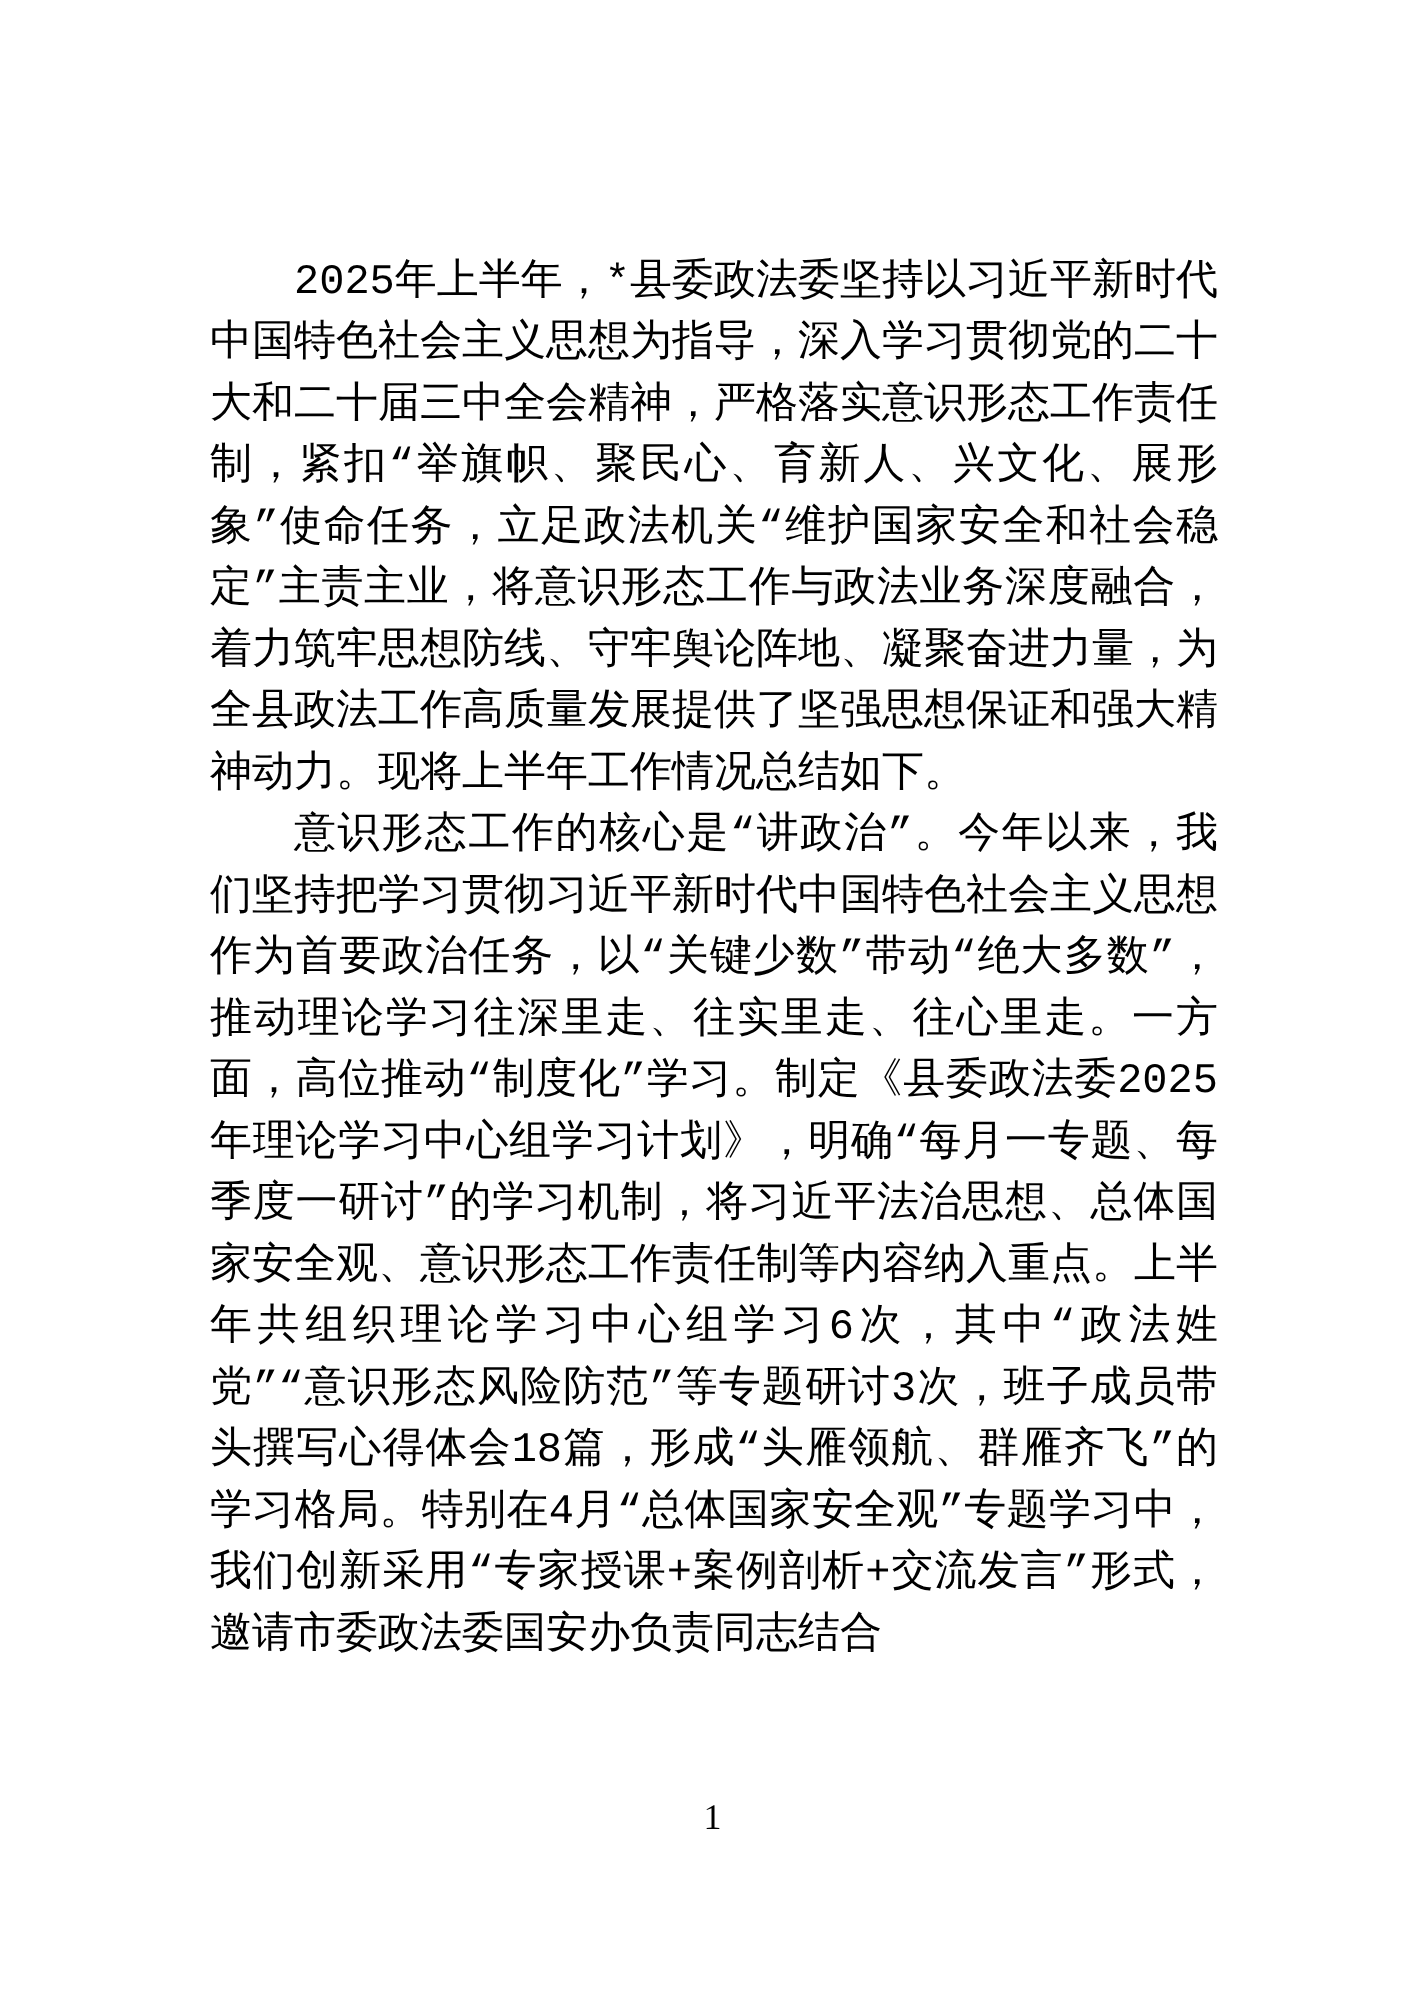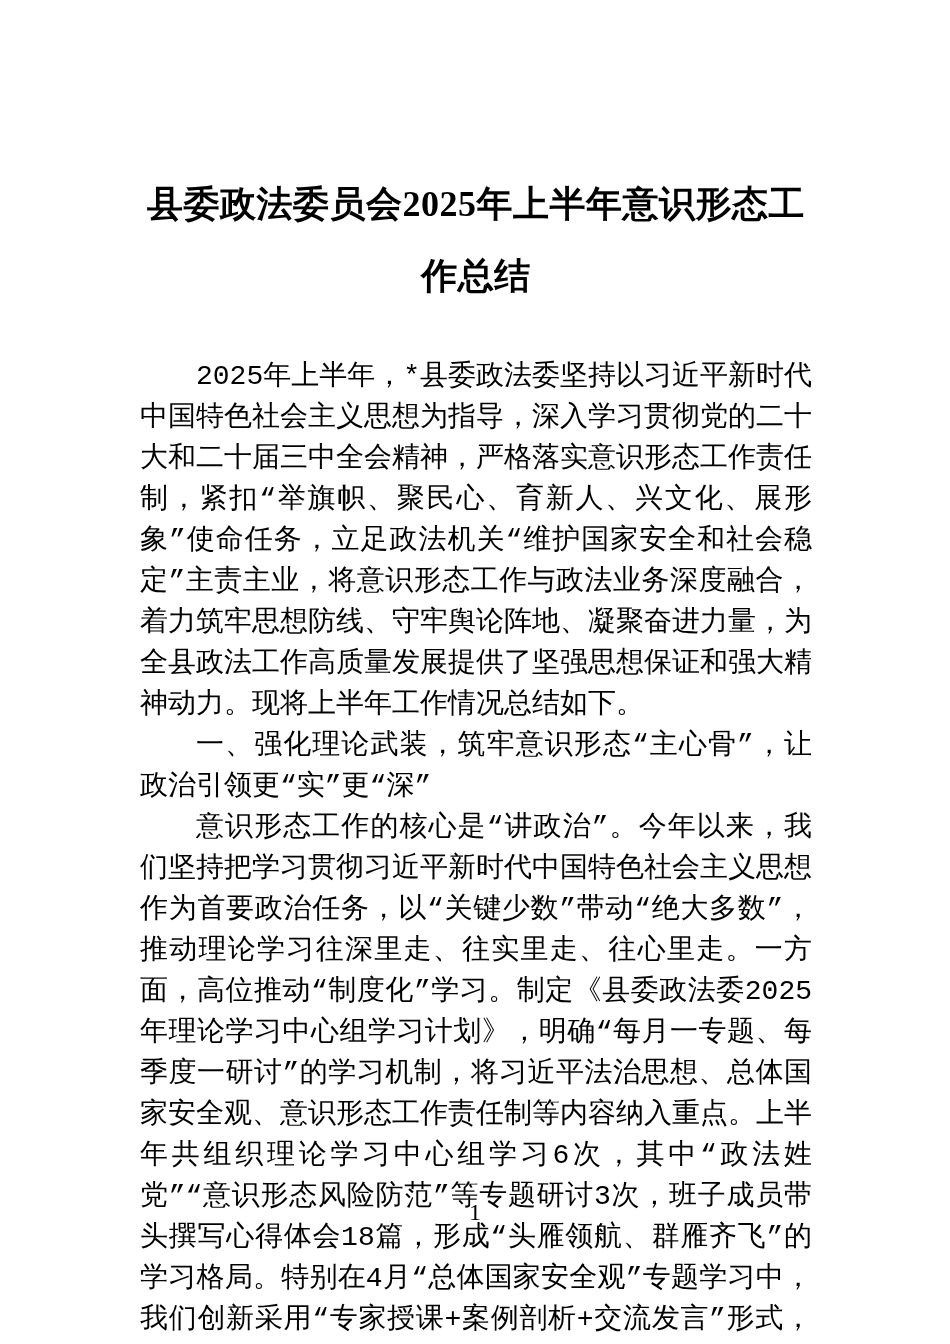--- a/index.html
+++ b/index.html
@@ -48,21 +48,19 @@
       text-align: center;
       font-size: 24px;
       color: #000000;
     }
   </style>
 </head>
 <body>
 
 <div class="page">
   <div class="content">
-    <h1 class="title">县委政法委员会2025年上半年意识形态工作总结</h1>
     <div class="body-text">
       <p>2025年上半年，*县委政法委坚持以习近平新时代中国特色社会主义思想为指导，深入学习贯彻党的二十大和二十届三中全会精神，严格落实意识形态工作责任制，紧扣“举旗帜、聚民心、育新人、兴文化、展形象”使命任务，立足政法机关“维护国家安全和社会稳定”主责主业，将意识形态工作与政法业务深度融合，着力筑牢思想防线、守牢舆论阵地、凝聚奋进力量，为全县政法工作高质量发展提供了坚强思想保证和强大精神动力。现将上半年工作情况总结如下。</p>
-      <p>一、强化理论武装，筑牢意识形态“主心骨”，让政治引领更“实”更“深”</p>
       <p>意识形态工作的核心是“讲政治”。今年以来，我们坚持把学习贯彻习近平新时代中国特色社会主义思想作为首要政治任务，以“关键少数”带动“绝大多数”，推动理论学习往深里走、往实里走、往心里走。一方面，高位推动“制度化”学习。制定《县委政法委2025年理论学习中心组学习计划》，明确“每月一专题、每季度一研讨”的学习机制，将习近平法治思想、总体国家安全观、意识形态工作责任制等内容纳入重点。上半年共组织理论学习中心组学习6次，其中“政法姓党”“意识形态风险防范”等专题研讨3次，班子成员带头撰写心得体会18篇，形成“头雁领航、群雁齐飞”的学习格局。特别在4月“总体国家安全观”专题学习中，我们创新采用“专家授课+案例剖析+交流发言”形式，邀请市委政法委国安办负责同志结合</p>
     </div>
   </div>
   <div class="page-number">1</div>
 </div>
 
 </body></html>

